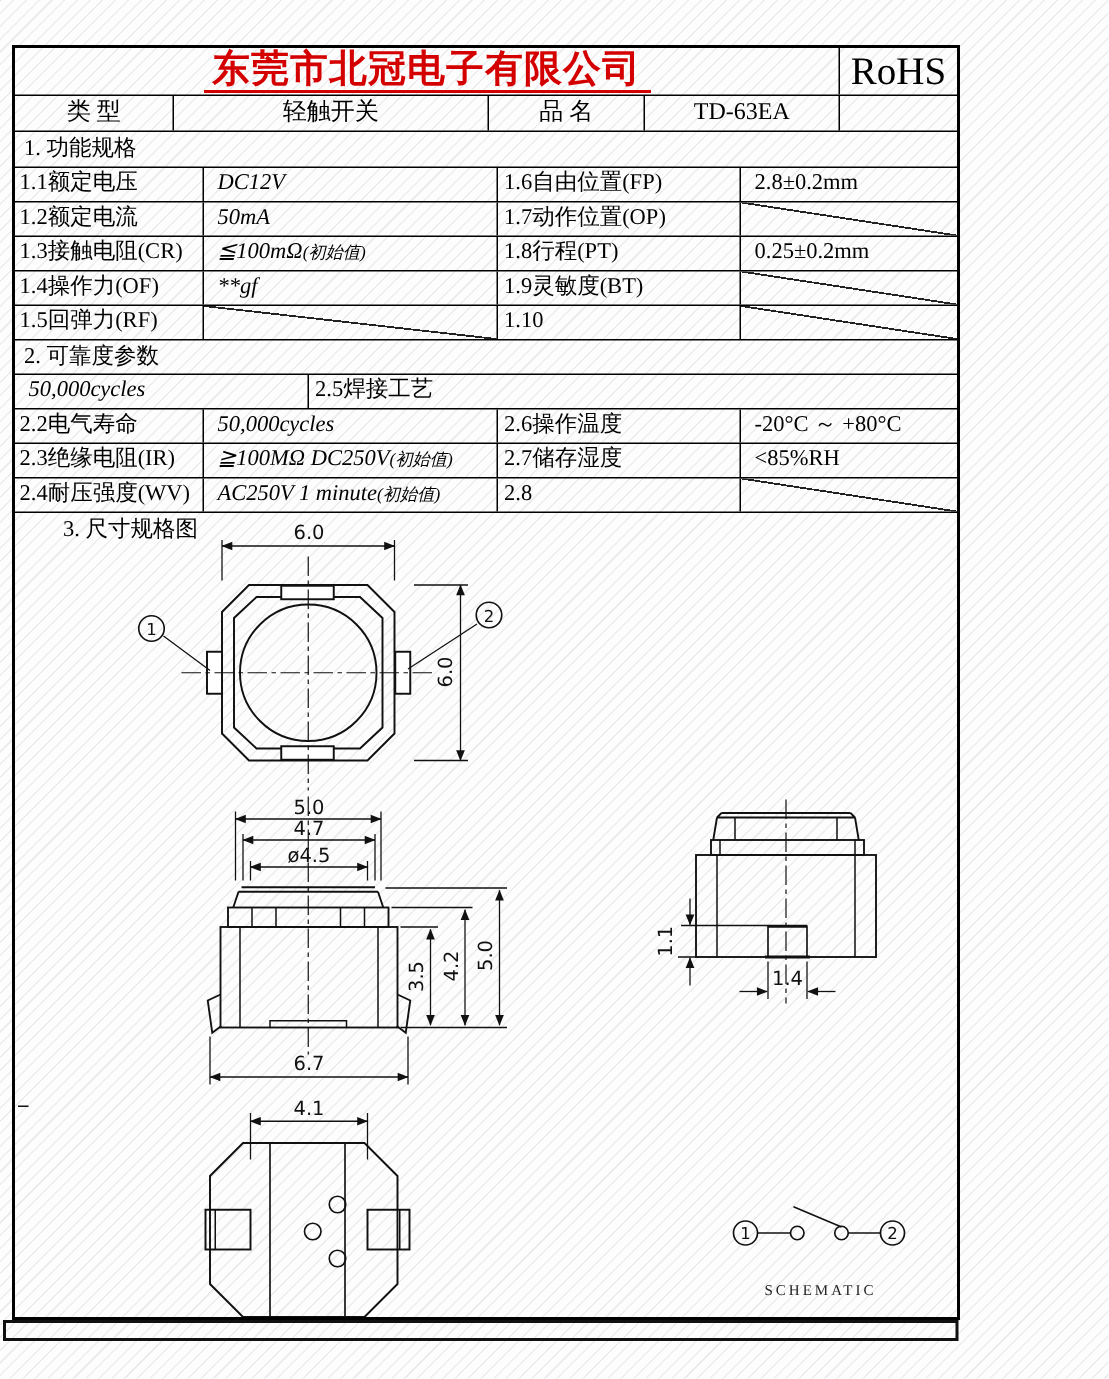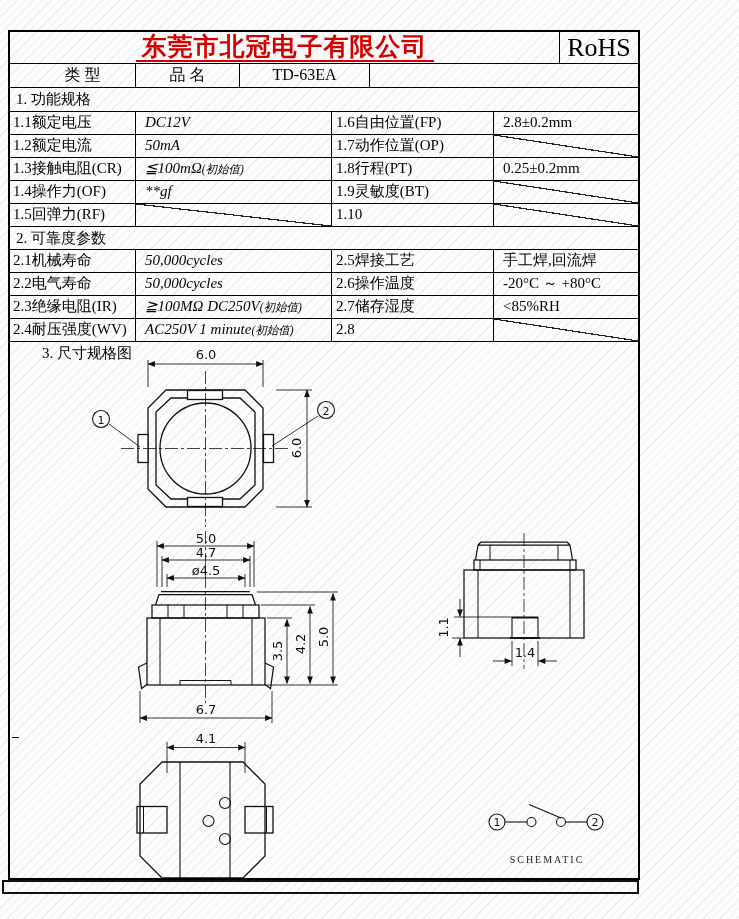--- a/index.html
+++ b/index.html
@@ -20,21 +20,21 @@
   .cell:last-child { border-right: none; }
 
   .r-co { height: 32px; }
   .co { flex: 0 0 550px; text-align: center; padding-top: 1px; }
   .co-txt {
     display: inline-block; font-size: 25px; font-weight: bold; color: #d40000;
     letter-spacing: 1px; line-height: 27px; border-bottom: 2px solid #d40000; padding: 0 6px;
   }
   .rohs { flex: 1; text-align: center; font-size: 26px; line-height: 32px; }
 
-  .r-type { height: 24px; font-size: 16px; line-height: 22px; padding-left: 20px; }
+  .r-type { height: 24px; font-size: 16px; line-height: 22px; }
   .tl  { flex: 0 0 106px; text-align: center; }
   .tv  { flex: 0 0 210px; text-align: center; }
   .tl2 { flex: 0 0 104px; text-align: center; }
   .tv2 { flex: 0 0 130px; text-align: center; }
   .tlast { flex: 1; }
 
   .r-sec { height: 24px; font-size: 15px; line-height: 22px; padding-left: 6px; }
   .r-sec3 { border-bottom: none; padding-left: 32px; }
 
   .r-spec { height: 23px; font-size: 15px; line-height: 21px; }
@@ -67,20 +67,21 @@
 
   <div class="row r-co">
     <div class="cell co">
       <span class="co-txt">东莞市北冠电子有限公司</span>
     </div>
     <div class="cell rohs">RoHS</div>
   </div>
 
   <div class="row r-type">
     <div class="cell tl">类  型</div>
+    <div class="cell tv">轻触开关</div>
     <div class="cell tl2">品  名</div>
     <div class="cell tv2">TD-63EA</div>
     <div class="cell tlast"></div>
   </div>
 
   <div class="row r-sec">1.  功能规格</div>
 
   <div class="row r-spec">
     <div class="cell c1">1.1额定电压</div>
     <div class="cell c2"><span>DC12V</span><span class="sm"></span></div>
@@ -108,24 +109,22 @@
   <div class="row r-spec">
     <div class="cell c1">1.5回弹力(RF)</div>
     <div class="cell c2 diag"><span></span><span class="sm"></span></div>
     <div class="cell c3">1.10</div>
     <div class="cell c4 diag"></div>
   </div>
 
   <div class="row r-sec" style="height:23px">2.  可靠度参数</div>
 
   <div class="row r-spec">
-    <div class="cell c1">2.1机械寿命</div>
     <div class="cell c2"><span>50,000cycles</span><span class="sm"></span></div>
     <div class="cell c3">2.5焊接工艺</div>
-    <div class="cell c4">手工焊,回流焊</div>
   </div>
   <div class="row r-spec">
     <div class="cell c1">2.2电气寿命</div>
     <div class="cell c2"><span>50,000cycles</span><span class="sm"></span></div>
     <div class="cell c3">2.6操作温度</div>
     <div class="cell c4">-20°C ～ +80°C</div>
   </div>
   <div class="row r-spec">
     <div class="cell c1">2.3绝缘电阻(IR)</div>
     <div class="cell c2"><span>≧100MΩ  DC250V</span><span class="sm">(初始值)</span></div>

